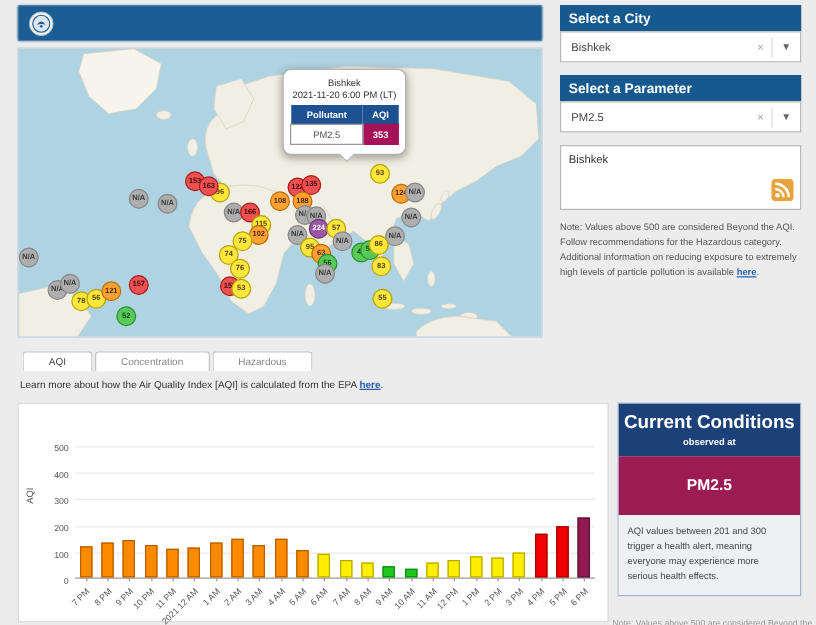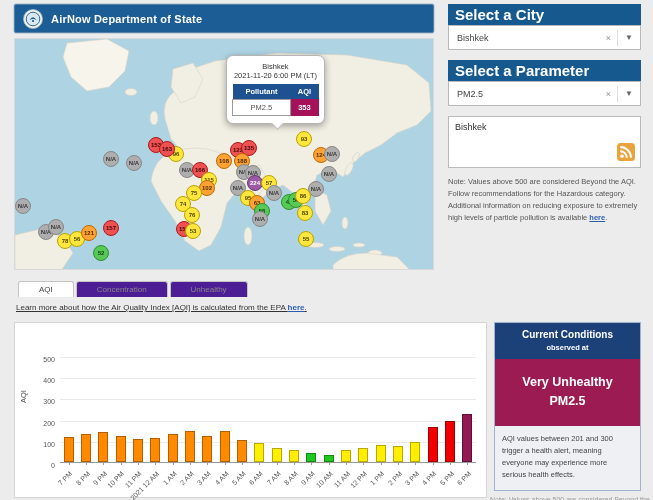--- a/index.html
+++ b/index.html
@@ -33,42 +33,42 @@
     background:#fff; border-right:1px solid #b5b5b5; border-bottom:1px solid #b5b5b5;
     transform:rotate(45deg); }
   .map-popup table { width:100%; border-collapse:collapse; margin-top:4px;text-align:center; }
   .map-popup th { background:#1d5191; color:#fff; font-size:7.5px; padding:3px 2px; }
   .map-popup td { font-size:7.5px; padding:3px 2px; }
   .map-popup td.pollutant { border:1px solid #9a9a9a; background:#fff; color:#555; }
   .map-popup td.aqi-val { background:#a5125a; color:#fff; font-weight:bold; border:1px solid #a5125a; }
 
   
   .panel-head { position:absolute; left:448px; width:193px; height:21px; background:#15598f;
-    color:#fff; font-size:15px; font-weight:bold; display:flex; align-items:center; padding-left:7px; }
+    color:#fff; font-size:11px; font-weight:bold; display:flex; align-items:center; padding-left:7px; }
   .select-box { position:absolute; left:448px; width:193px; height:25px; background:#fff;
     border:1px solid #b9b9b9; display:flex; align-items:center; font-size:9px; color:#444;
     padding-left:8px; cursor:pointer; }
   .select-box .spacer { flex:1; }
   .select-box .clear { color:#9a9a9a; font-size:9px; padding:0 6px; }
   .select-box .caret { color:#666; font-size:8px; padding:0 7px; border-left:1px solid #ddd;
     height:16px; display:flex; align-items:center; }
   .feed-box { position:absolute; left:448px; top:116px; width:193px; height:52px; background:#fff;
     border:1px solid #b9b9b9; font-size:9px; color:#333; padding:5px 6px; }
   .rss { position:absolute; right:5px; bottom:4px; }
   .note { position:absolute; left:448px; top:176px; width:196px; font-size:7.5px; line-height:1.6;
     color:#555; }
   .note a, .learn-more a { color:#2a5db0; font-weight:bold; text-decoration:underline; cursor:pointer; }
 
   
   .tab-strip { position:absolute; left:18px; top:281px; display:flex; gap:2px; }
   .tab { height:16px; padding:0 20px; display:flex; align-items:center; font-size:8px;
-    background:#4c1d95; color:#888; border:1px solid #c4c4c4; border-bottom:none;
+    background:#ffffff; color:#888; border:1px solid #c4c4c4; border-bottom:none;
     border-radius:3px 3px 0 0; cursor:pointer; }
   .tab.active { background:#fff; color:#444; }
-  .learn-more { position:absolute; left:16px; top:303px; font-size:8px; color:#333;text-decoration:underline; }
+  .learn-more { position:absolute; left:16px; top:303px; font-size:8px; color:#333; }
 
   
   .chart-panel { position:absolute; left:14px; top:322px; width:473px; height:176px;
     background:#fff; border:1px solid #d5d5d5; }
   .chart-title { text-align:center; margin-top:7px; font-size:10.5px; color:#555; letter-spacing:.5px; }
   .plot-wrap { position:absolute; left:45px; top:34px; width:416px; height:106px; }
   .plot { position:absolute; inset:0; border-bottom:1px solid #9a9a9a; }
   .gridline { position:absolute; left:0; right:0; height:1px; background:#e9e9e9; }
   .ytick { position:absolute; right:calc(100% + 5px); width:26px; text-align:right;
     font-size:7px; color:#555; transform:translateY(3px); }
@@ -82,21 +82,21 @@
   .xlabels { position:absolute; left:45px; top:144px; width:416px; height:30px; }
   .xlabel { position:absolute; top:3px; font-size:7px; color:#555; white-space:nowrap;
     transform:rotate(-45deg); transform-origin:100% 0; }
   .ylab { position:absolute; left:4px; top:80px; font-size:7.5px; color:#555;
     transform:rotate(-90deg); transform-origin:left top; }
 
   
   .cc-panel { position:absolute; left:494px; top:322px; width:147px; border:1px solid #9fb3cf;
     background:#fff; }
   .cc-head { background:#1c4178; color:#fff; text-align:center; padding:6px 4px 7px; }
-  .cc-head .l1 { font-size:10px; font-weight:bold; }
+  .cc-head .l1 { font-size:15px; font-weight:bold; }
   .cc-head .l2 { font-size:7.5px; font-weight:bold; margin-top:3px; }
   .cc-head .l3 { font-size:8.5px; font-weight:bold; margin-top:3px; }
   .cc-main { background:#9b1b52; color:#fff; text-align:center; padding:14px 4px; }
   .cc-main div { font-size:12.5px; font-weight:bold; line-height:1.55; }
   .cc-health { background:#eef0f4; padding:7px 7px 9px; }
   .cc-health .h-title { font-size:8.5px; font-weight:bold; color:#222; text-align:center; margin-bottom:5px; }
   .cc-health .h-text { font-size:7.5px; color:#444; line-height:1.6; }
   .cc-footnote { position:absolute; left:490px; top:496px; width:160px; font-size:7px; color:#999; }
 </style>
 </head>
@@ -104,21 +104,20 @@
 
 <div class="app-header">
   <span style="display:flex;">
     <svg width="20" height="20" viewBox="0 0 20 20">
       <circle cx="10" cy="10" r="9.5" fill="#f4f1e8" stroke="#9db7cc" stroke-width="0.8"></circle>
       <circle cx="10" cy="10" r="6.8" fill="#dde7f0" stroke="#1b5d94" stroke-width="0.9"></circle>
       <path d="M6.5,11 Q10,5.5 13.5,11 Q10,9.2 6.5,11 Z" fill="#1b5d94"></path>
       <circle cx="10" cy="12" r="1.1" fill="#1b5d94"></circle>
     </svg>
   </span>
-  <span class="title">AirNow Department of State</span>
 </div>
 
 <div class="map">
   <svg class="base" width="420" height="232" viewBox="0 0 420 232">
     <g fill="#f1eee3" stroke="#d8d2c2" stroke-width="0.6">
 
       <path d="M52,4 L92,0 L114,12 L110,32 L94,48 L72,52 L56,38 L48,18 Z" fill="#f7f4ec"></path>
 
       <ellipse cx="116" cy="53" rx="6" ry="3.5"></ellipse>
 
@@ -252,21 +251,21 @@
   </span>
 </div>
 
 <div class="note">
   <span>Note: Values above 500 are considered Beyond the AQI. Follow recommendations for the Hazardous category. Additional information on reducing exposure to extremely high levels of particle pollution is available </span><a>here</a><span>.</span>
 </div>
 
 <div class="tab-strip" id="tab-strip">
     <div class="tab active">AQI</div>
     <div class="tab">Concentration</div>
-    <div class="tab">Unhealthy</div>
+    <div class="tab">Hazardous</div>
   </div>
 
 <div class="learn-more">
   <span>Learn more about how the Air Quality Index [AQI] is calculated from the EPA </span><a>here</a><span>.</span>
 </div>
 
 <div class="chart-panel">
   <div class="ylab">AQI</div>
   <div class="plot-wrap">
     <div class="plot" id="plot">
@@ -358,20 +357,19 @@
       <div class="xlabel" style="right: 2.08333%;">6 PM</div>
     </div>
 </div>
 
 <div class="cc-panel">
   <div class="cc-head">
     <div class="l1">Current Conditions</div>
     <div class="l2">observed at</div>
   </div>
   <div class="cc-main">
-    <div>Very Unhealthy</div>
     <div>PM2.5</div>
   </div>
   <div class="cc-health">
     <div class="h-text">AQI values between 201 and 300 trigger a health alert, meaning everyone may experience more serious health effects.</div>
   </div>
 </div>
 <div class="cc-footnote">Note: Values above 500 are considered Beyond the</div>
 
 </body></html>

